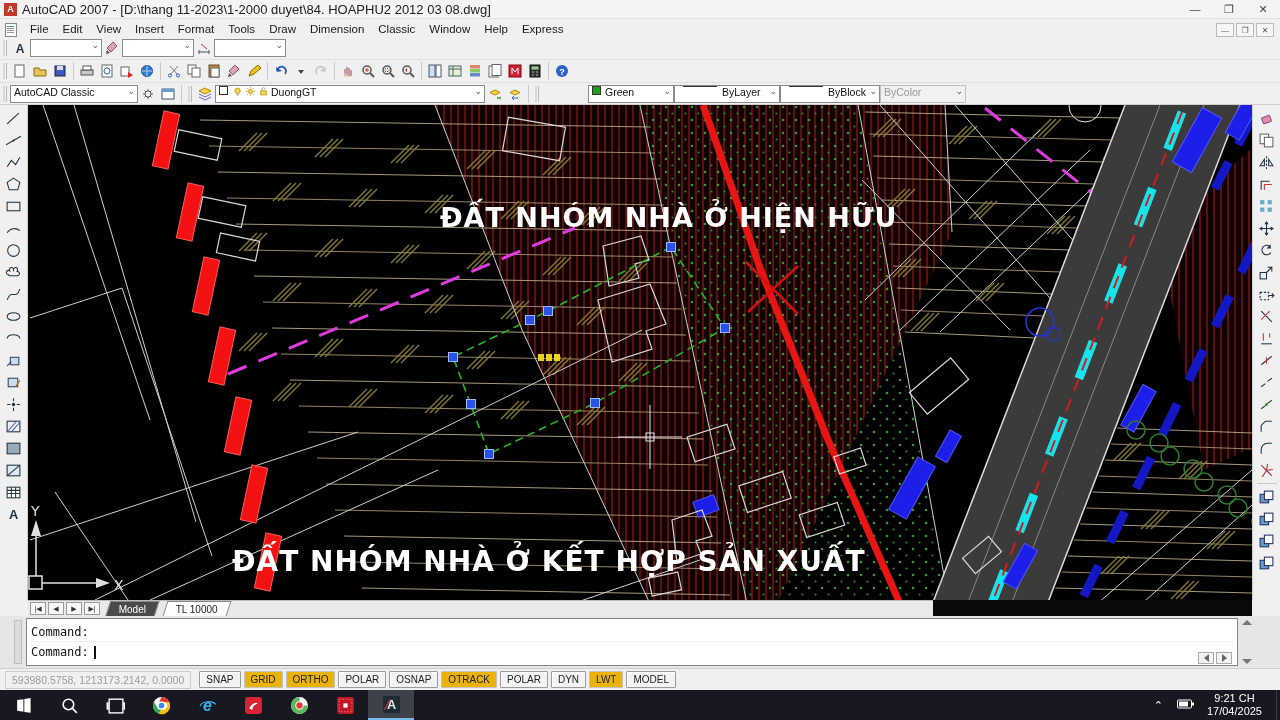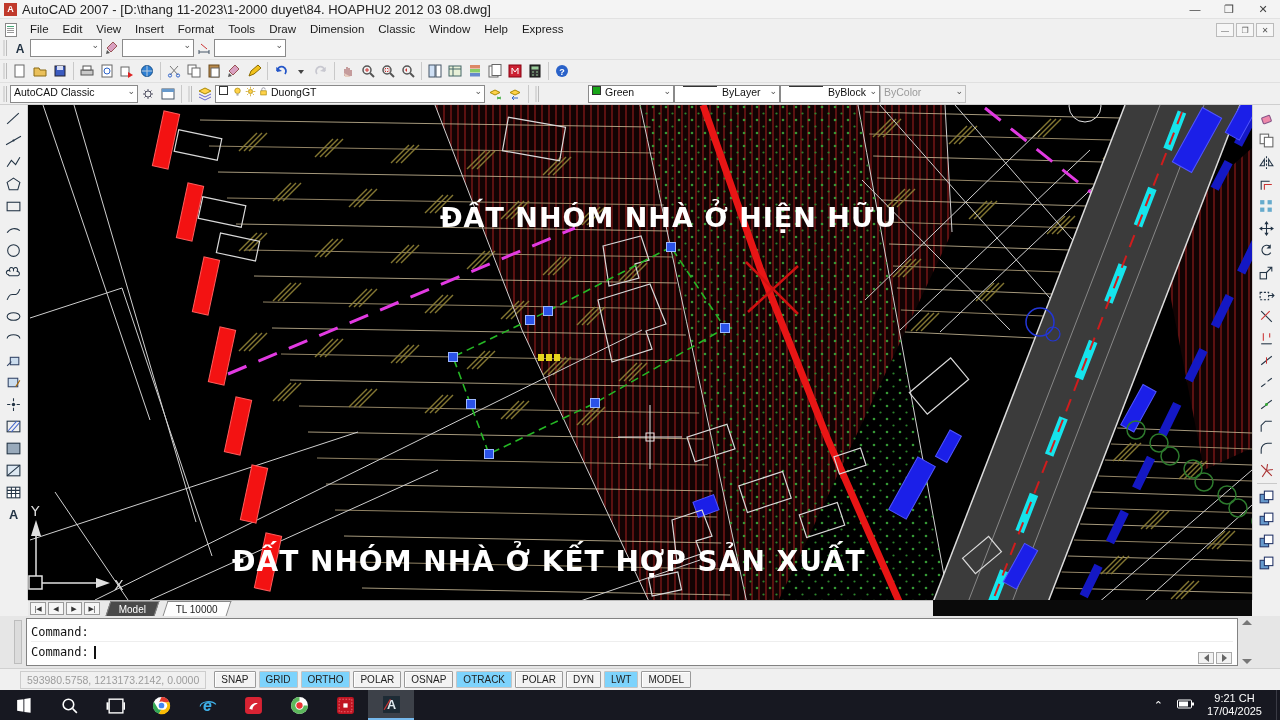--- a/index.html
+++ b/index.html
@@ -62,24 +62,24 @@
   #cmd-scroll { position:absolute; left:1240px; top:4px; width:14px; height:44px; display:flex; flex-direction:column; justify-content:space-between; align-items:center; }
   .chev { width:0; height:0; border-left:5px solid transparent; border-right:5px solid transparent; }
   .chev.up { border-bottom:5px solid #777; }
   .chev.down { border-top:5px solid #777; }
   #cmd-hbtns { position:absolute; left:1196px; top:36px; display:flex; }
   .hbtn { width:16px; height:12px; background:#f2f2f2; border:1px solid #aaa; display:flex; align-items:center; justify-content:center; margin-left:2px; }
   .tri-l { width:0; height:0; border-top:4px solid transparent; border-bottom:4px solid transparent; border-right:5px solid #666; }
   .tri-r { width:0; height:0; border-top:4px solid transparent; border-bottom:4px solid transparent; border-left:5px solid #666; }
   
   #statusbar { position:absolute; left:0; top:668px; width:1280px; height:22px; background:#f0f0f0; border-top:1px solid #d0d0d0; display:flex; align-items:center; }
-  #coords { font-size:10.5px; color:#9c9c9c; border:1px solid #cdcdcd; padding:2px 6px; margin-left:20px; min-width:160px; }
+  #coords { font-size:10.5px; color:#9c9c9c; border:1px solid #cdcdcd; padding:2px 6px; margin-left:5px; min-width:160px; }
   #toggles { display:flex; margin-left:8px; }
   .toggle { font-size:10px; color:#222; background:#f3f3f3; border:1px solid #9a9a9a; box-shadow:inset 1px 1px 0 #fff; padding:2px 6px; margin-right:3px; border-radius:1px; }
-  .toggle.flat { border-color:#c4c4c4; background:#7dd3fc; box-shadow:none; }
+  .toggle.flat { border-color:#c4c4c4; background:#eab308; box-shadow:none; }
   
   #taskbar { position:absolute; left:0; top:690px; width:1280px; height:30px; background:#171821; display:flex; align-items:center; }
   .tb-item { width:46px; height:30px; display:flex; align-items:center; justify-content:center; }
   .tb-item svg { width:19px; height:19px; }
   .tb-item.active { background:#3d4149; border-bottom:2px solid #76b9ed; }
   #tray { margin-left:auto; display:flex; align-items:center; height:100%; }
   #tray-chevron { color:#fff; font-size:11px; margin-right:14px; }
   #battery { margin-right:12px; }
   #clock { color:#fff; font-size:11px; text-align:center; line-height:13px; margin-right:14px; }
   #show-desktop { width:4px; height:30px; border-left:1px solid #3a3b45; }

